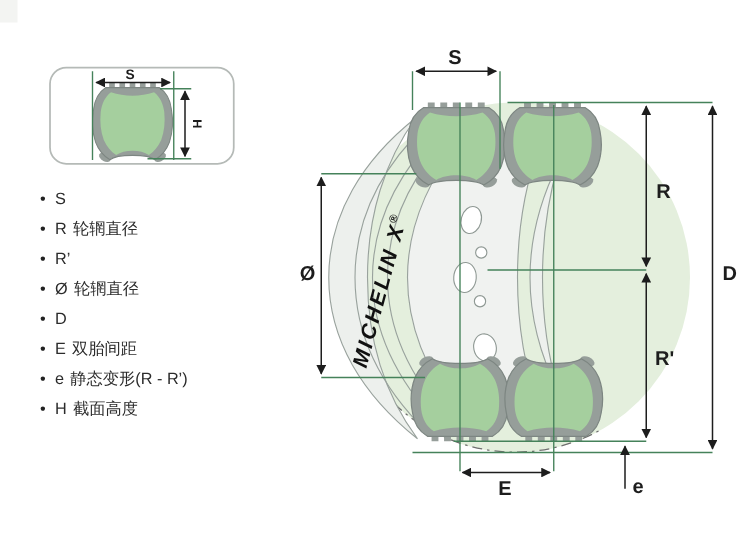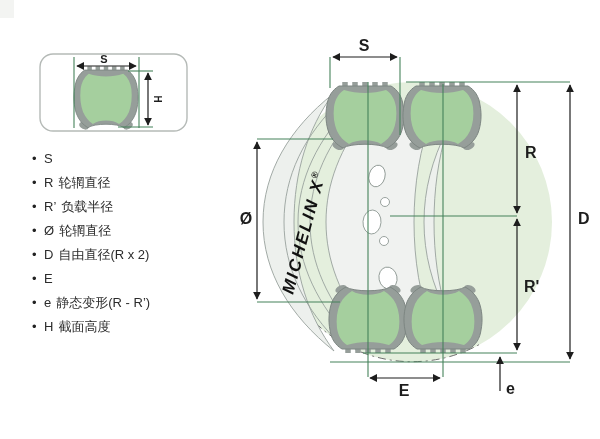--- a/index.html
+++ b/index.html
@@ -69,35 +69,34 @@
       <span class="sym">S</span>
     </div>
   <div class="legend-item">
       <span class="bullet">•</span>
       <span class="sym">R</span>
       <span class="txt">轮辋直径</span>
     </div>
   <div class="legend-item">
       <span class="bullet">•</span>
       <span class="sym">R’</span>
-      <span class="txt">负载半径</span>
     </div>
   <div class="legend-item">
       <span class="bullet">•</span>
       <span class="sym">Ø</span>
       <span class="txt">轮辋直径</span>
     </div>
   <div class="legend-item">
       <span class="bullet">•</span>
       <span class="sym">D</span>
-      <span class="txt">自由直径(R x 2)</span>
     </div>
   <div class="legend-item">
       <span class="bullet">•</span>
       <span class="sym">E</span>
+      <span class="txt">双胎间距</span>
     </div>
   <div class="legend-item">
       <span class="bullet">•</span>
       <span class="sym">e</span>
       <span class="txt">静态变形(R - R’)</span>
     </div>
   <div class="legend-item">
       <span class="bullet">•</span>
       <span class="sym">H</span>
       <span class="txt">截面高度</span>

